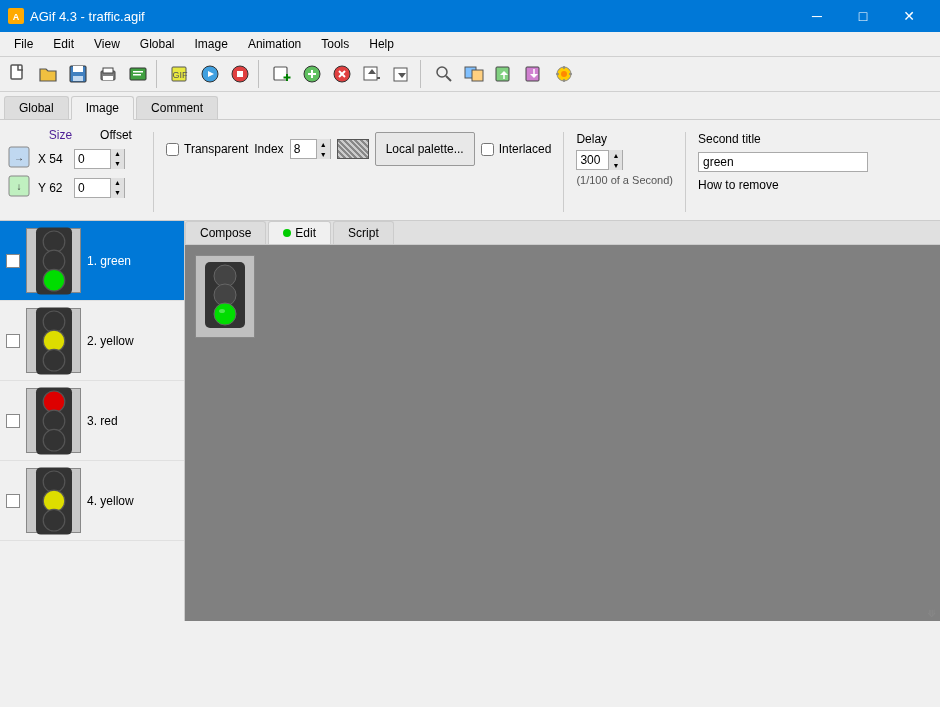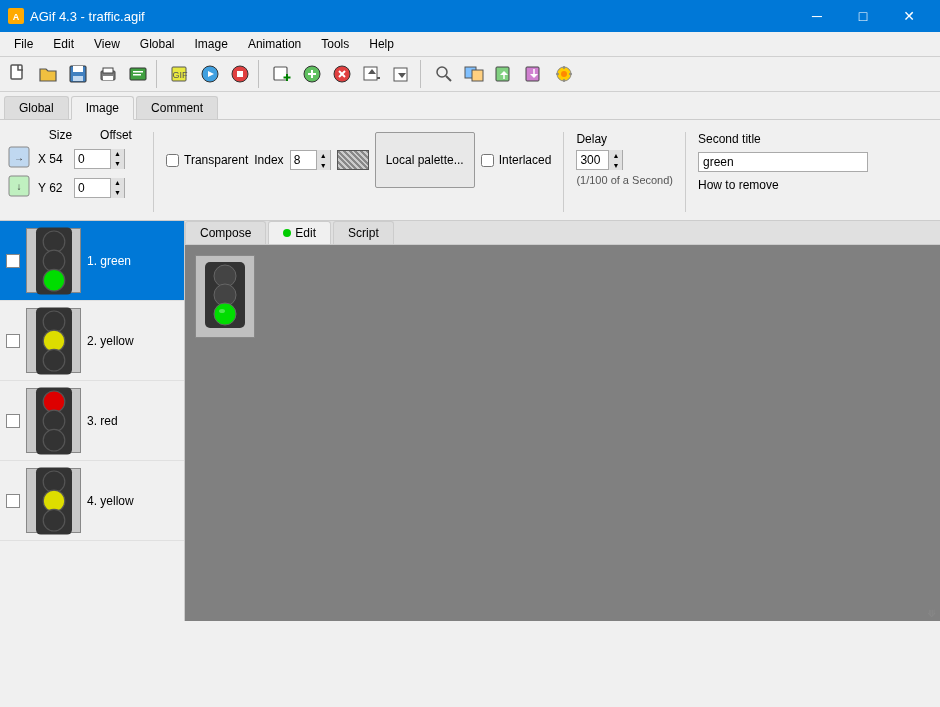--- a/index.html
+++ b/index.html
@@ -90,21 +90,21 @@
     .size-offset-section {
       display: flex;
       flex-direction: column;
       gap: 4px;
     }
     .size-offset-row {
       display: flex;
       gap: 8px;
       align-items: center;
     }
-    .so-label { width: 45px; color: #000000; }
+    .so-label { width: 45px; color: #4c1d95; }
     .spinbox {
       display: flex;
       align-items: center;
       border: 1px solid #aaa;
       background: white;
       height: 20px;
     }
     .spinbox input {
       width: 35px;
       border: none;
@@ -143,21 +143,21 @@
       display: flex;
       align-items: center;
       gap: 5px;
     }
     .index-row {
       display: flex;
       align-items: center;
       gap: 6px;
     }
     .palette-btn {
-      padding: 20px 10px;
+      padding: 9px 10px;
       border: 1px solid #999;
       background: #e8e8e8;
       cursor: pointer;
       font-size: 12px;
       border-radius: 2px;
     }
 
     
     .delay-section {
       display: flex;

